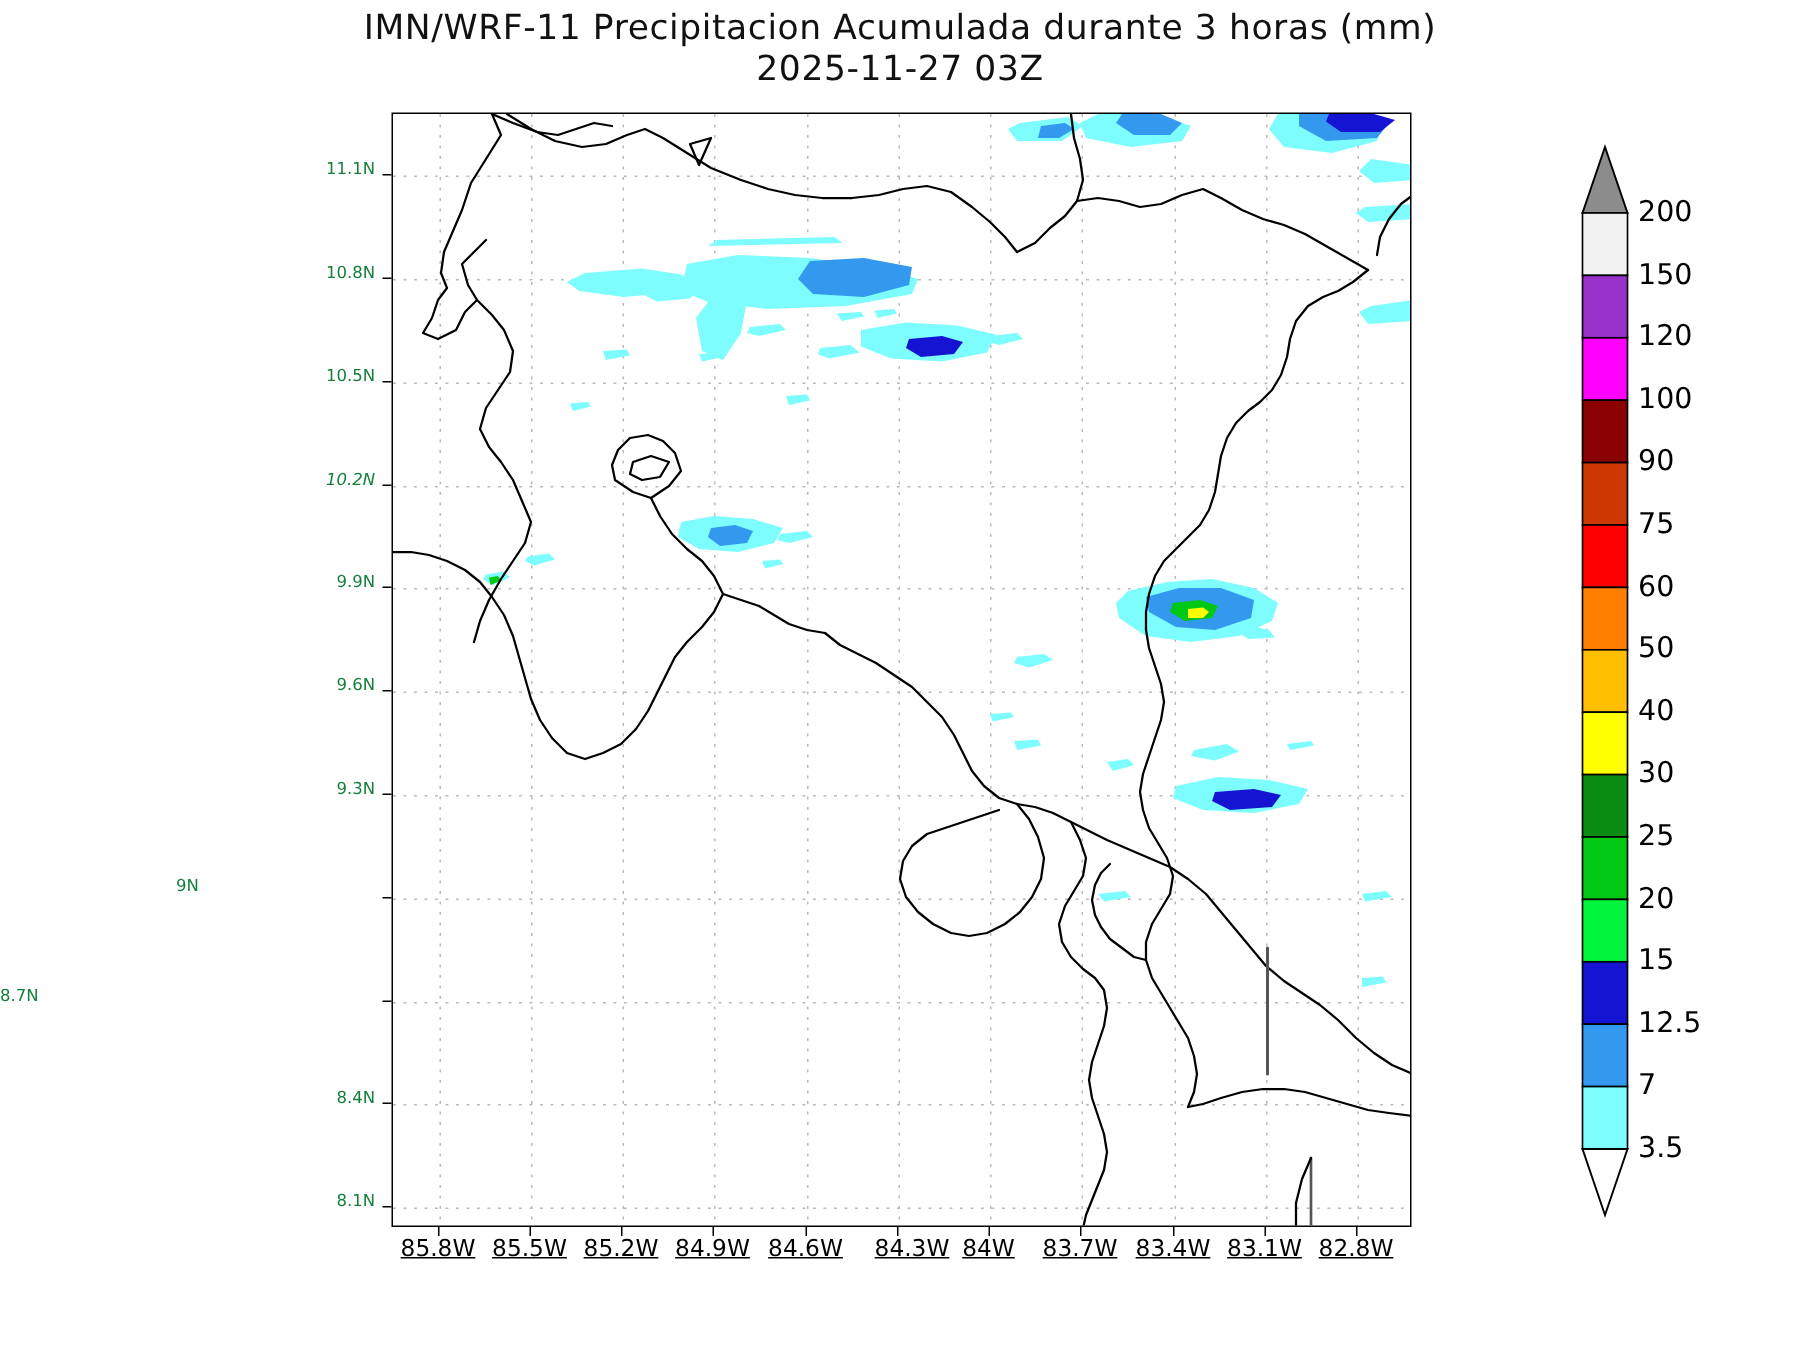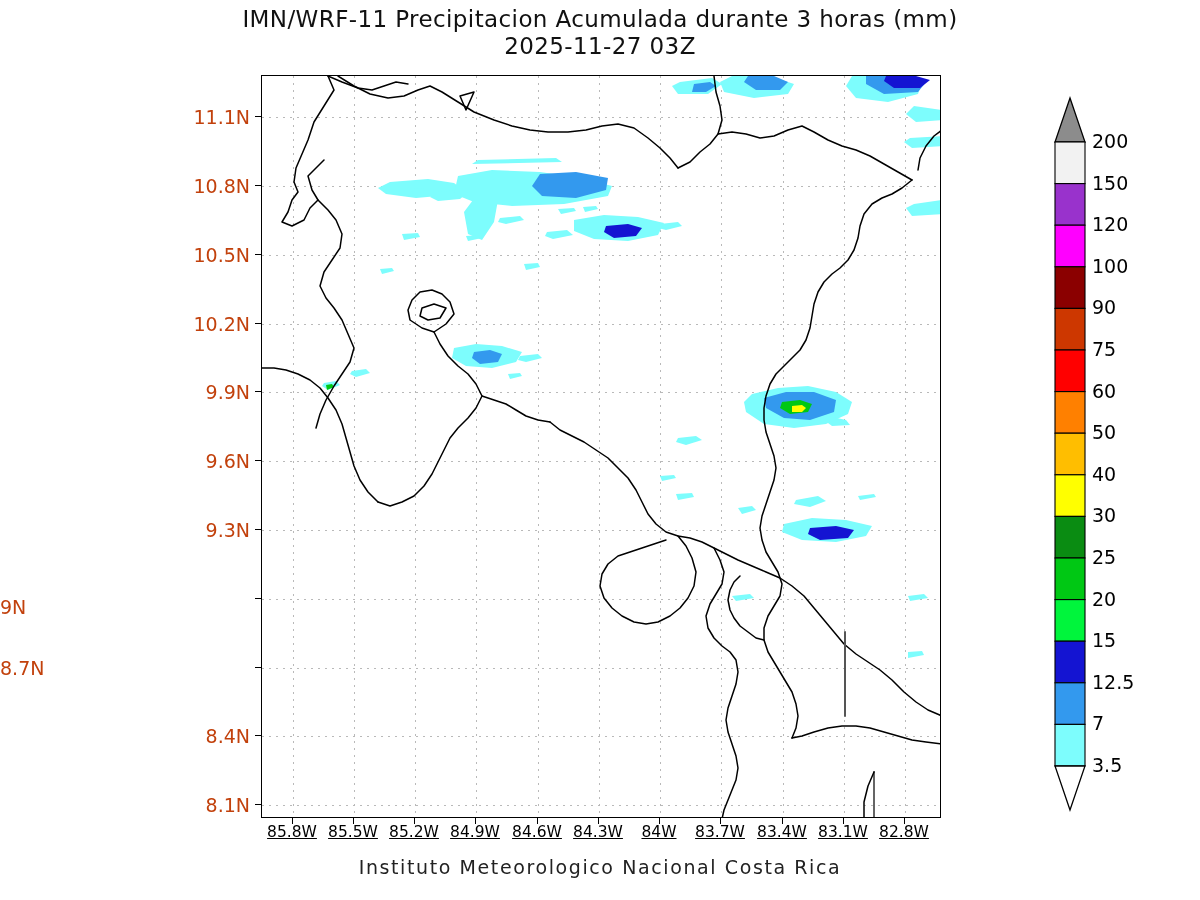--- a/index.html
+++ b/index.html
@@ -28,21 +28,21 @@
   .glh{height:1px;left:0;width:100%;
        background-image:linear-gradient(to right,#b9b9b9 0 2px,rgba(0,0,0,0) 2px 7px);
        background-size:7px 1px;}
 
   .tickx{position:absolute;width:1px;height:6px;background:#000;top:818px;}
   .ticky{position:absolute;height:1px;width:6px;background:#000;left:255px;}
 
   .xlab{position:absolute;top:823px;font-size:15.5px;text-align:center;
         width:90px;color:#000;text-decoration:underline;}
   .ylabwrap{position:absolute;left:0;width:250px;text-align:right;
-            font-size:19px;color:#c2410c;}
+            font-size:11px;color:#15803d;}
 
   
   #cbar{position:absolute;left:1053px;top:96px;width:34px;height:716px;}
   .cblabel{position:absolute;left:1092px;font-size:19px;color:#000;white-space:nowrap;}
 </style>
 </head>
 <body>
 
 <div id="root">
 
@@ -218,47 +218,47 @@
       <div class="xlab" style="left: 247px;">85.8W</div>
       <div class="tickx" style="left: 353px;"></div>
       <div class="xlab" style="left: 308px;">85.5W</div>
       <div class="tickx" style="left: 414px;"></div>
       <div class="xlab" style="left: 369px;">85.2W</div>
       <div class="tickx" style="left: 475px;"></div>
       <div class="xlab" style="left: 430px;">84.9W</div>
       <div class="tickx" style="left: 537px;"></div>
       <div class="xlab" style="left: 492px;">84.6W</div>
       <div class="tickx" style="left: 598px;"></div>
-      <div class="xlab" style="left: 553px;">84.3W</div>
+      <div class="xlab" style="left: 553px; padding-left: 10px;">84.3W</div>
       <div class="tickx" style="left: 659px;"></div>
       <div class="xlab" style="left: 614px;">84W</div>
       <div class="tickx" style="left: 720px;"></div>
       <div class="xlab" style="left: 675px;">83.7W</div>
       <div class="tickx" style="left: 782px;"></div>
       <div class="xlab" style="left: 737px;">83.4W</div>
       <div class="tickx" style="left: 843px;"></div>
       <div class="xlab" style="left: 798px;">83.1W</div>
       <div class="tickx" style="left: 904px;"></div>
       <div class="xlab" style="left: 859px;">82.8W</div>
       <div class="ticky" style="top: 116px;"></div>
       <div class="ylabwrap" style="top: 106px; padding-right: 0px; width: 250px; left: 0px; text-align: right;">11.1N</div>
       <div class="ticky" style="top: 185px;"></div>
       <div class="ylabwrap" style="top: 175px; padding-right: 0px; width: 250px; left: 0px; text-align: right;">10.8N</div>
       <div class="ticky" style="top: 254px;"></div>
       <div class="ylabwrap" style="top: 244px; padding-right: 0px; width: 250px; left: 0px; text-align: right;">10.5N</div>
       <div class="ticky" style="top: 323px;"></div>
-      <div class="ylabwrap" style="top: 313px; padding-right: 0px; width: 250px; left: 0px; text-align: right;">10.2N</div>
+      <div class="ylabwrap" style="top: 313px; padding-right: 0px; width: 250px; left: 0px; text-align: right; font-style: italic;">10.2N</div>
       <div class="ticky" style="top: 391px;"></div>
       <div class="ylabwrap" style="top: 381px; padding-right: 0px; width: 250px; left: 0px; text-align: right;">9.9N</div>
       <div class="ticky" style="top: 460px;"></div>
       <div class="ylabwrap" style="top: 450px; padding-right: 0px; width: 250px; left: 0px; text-align: right;">9.6N</div>
       <div class="ticky" style="top: 529px;"></div>
       <div class="ylabwrap" style="top: 519px; padding-right: 0px; width: 250px; left: 0px; text-align: right;">9.3N</div>
       <div class="ticky" style="top: 598px;"></div>
-      <div class="ylabwrap" style="top: 596px; padding-right: 0px; width: 250px; left: 0px; text-align: left;">9N</div>
+      <div class="ylabwrap" style="top: 584px; padding-right: 0px; width: 250px; left: 0px; text-align: center;">9N</div>
       <div class="ticky" style="top: 667px;"></div>
       <div class="ylabwrap" style="top: 657px; padding-right: 0px; width: 250px; left: 0px; text-align: left;">8.7N</div>
       <div class="ticky" style="top: 735px;"></div>
       <div class="ylabwrap" style="top: 725px; padding-right: 0px; width: 250px; left: 0px; text-align: right;">8.4N</div>
       <div class="ticky" style="top: 804px;"></div>
       <div class="ylabwrap" style="top: 794px; padding-right: 0px; width: 250px; left: 0px; text-align: right;">8.1N</div>
     </div>
 
   <div id="cbar">
     <svg id="cbsvg" width="34" height="716">
@@ -293,14 +293,13 @@
       <div class="cblabel" style="top: 463px;">40</div>
       <div class="cblabel" style="top: 504px;">30</div>
       <div class="cblabel" style="top: 546px;">25</div>
       <div class="cblabel" style="top: 588px;">20</div>
       <div class="cblabel" style="top: 629px;">15</div>
       <div class="cblabel" style="top: 671px;">12.5</div>
       <div class="cblabel" style="top: 712px;">7</div>
       <div class="cblabel" style="top: 754px;">3.5</div>
     </div>
 
-  <div id="footer">Instituto Meteorologico Nacional Costa Rica</div>
 </div>
 
 </body></html>

